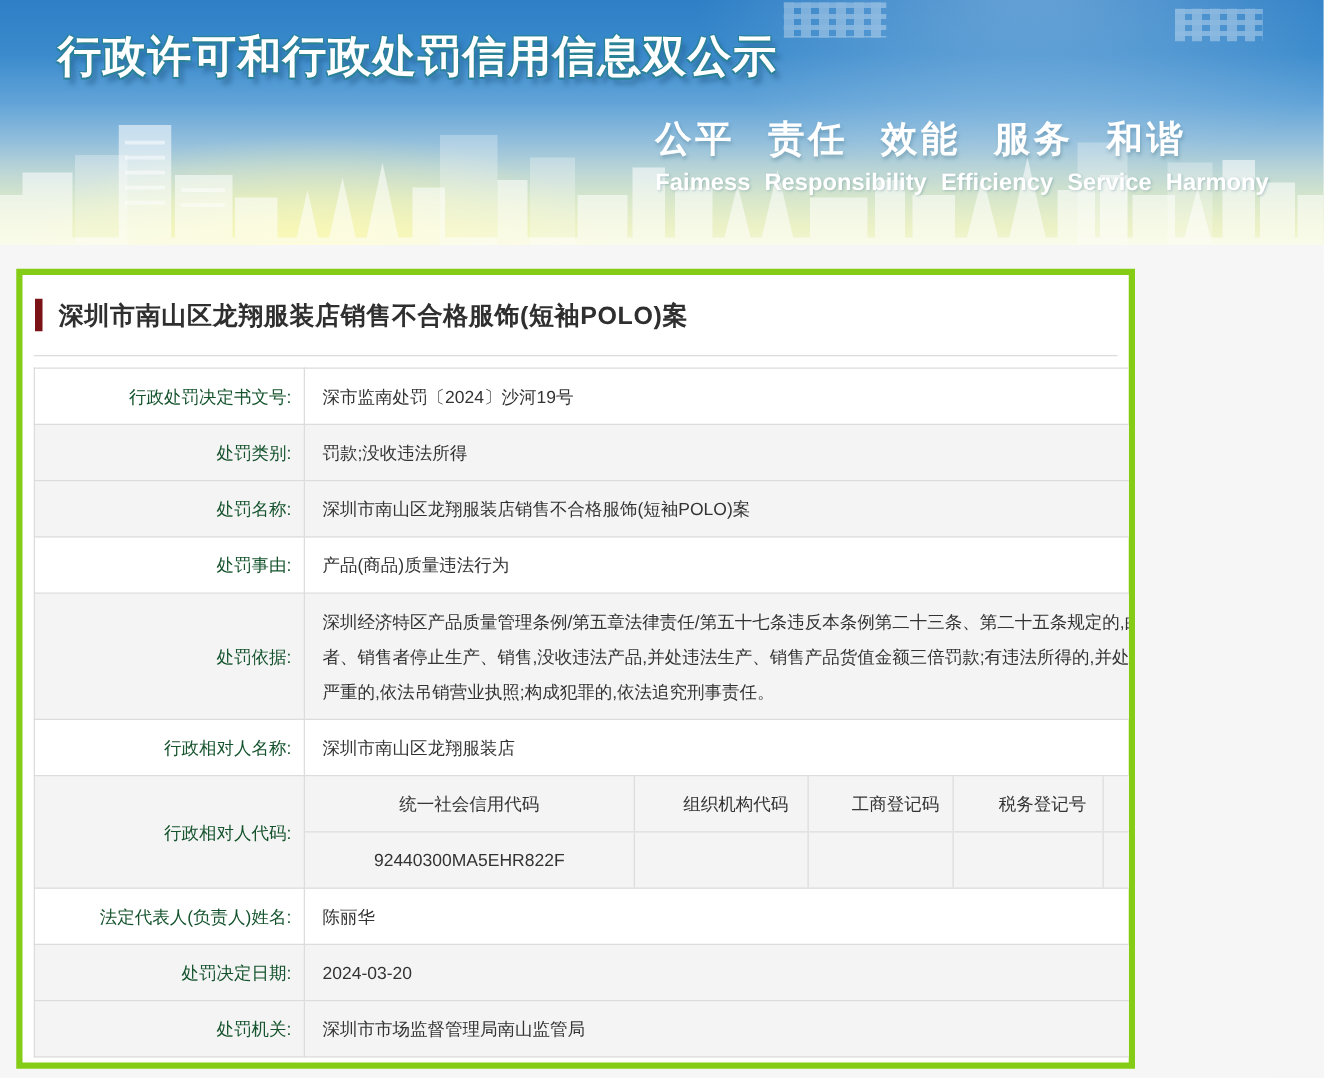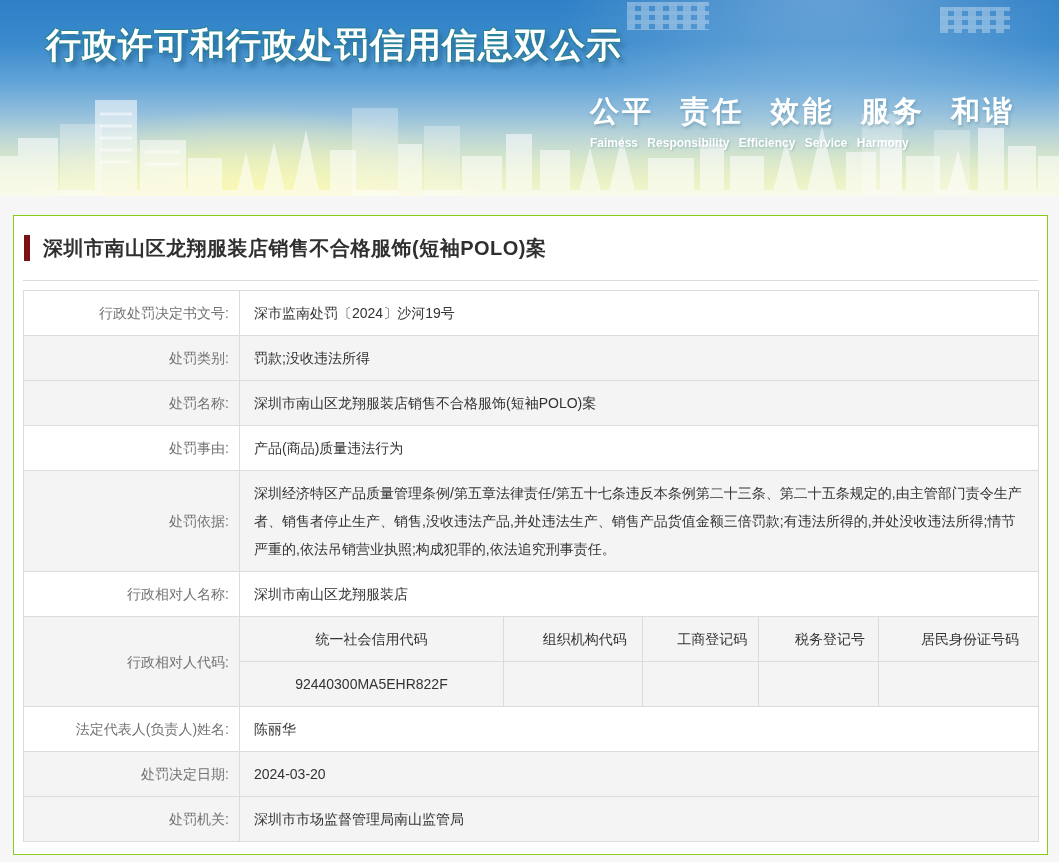--- a/index.html
+++ b/index.html
@@ -49,45 +49,45 @@
       -1px 1px 0 rgba(42,130,150,.9), 1px 1px 0 rgba(42,130,150,.9),
       4px 5px 4px rgba(20,70,110,.4);
     white-space:nowrap;
   }
   .banner-right{ position:absolute; right:44px; top:92px; text-align:left; }
   .values-cn{
     font-size:29px; color:#ffffff; font-weight:bold; letter-spacing:3px; word-spacing:16px;
     text-shadow:1px 2px 3px rgba(60,110,130,.35); white-space:nowrap;font-family:Liberation Serif, serif;
   }
   .values-en{
-    margin-top:4px; font-size:12px; color:#ffffff; font-weight:bold; word-spacing:6px;
+    margin-top:4px; font-size:19px; color:#ffffff; font-weight:bold; word-spacing:6px;
     text-shadow:1px 1px 2px rgba(60,110,130,.3); white-space:nowrap;
   }
 
   
   .page-body{ width:1059px; height:666px; background:#f5f6f5; }
   .content-box{
-    position:relative; margin:19px auto 0 13px; width:1035px; height:640px;
-    background:#ffffff; border:1px solid #84cc16; padding:17px 9px 0 9px; overflow:hidden;
+    position:relative; margin:19px auto 0 13px; width:895px; height:640px;
+    background:#ffffff; border:5px solid #84cc16; padding:17px 9px 0 9px; overflow:hidden;
   }
   .case-title-row{ display:flex; align-items:center; padding-left:1px; height:30px; }
   .accent-bar{ width:6px; height:26px; background:var(--accent); display:inline-block; }
   .case-title{ font-size:20px; font-weight:600; color:#2f2f2f; margin-left:13px; letter-spacing:.5px; }
   .title-divider{ border:none; border-top:1px solid var(--line); margin:17px 0 9px 0; }
 
   table.info-table{
     width:1016px; border-collapse:collapse; table-layout:fixed;
     border:1px solid var(--line); font-size:14px; color:var(--text);
   }
   .info-table tr.shade{ background:var(--shade); }
   .info-table td{
     border:1px solid var(--line); vertical-align:middle;
     line-height:28px; padding:8px 10px;
   }
-  td.label-cell{ text-align:right; color:#737373; }
+  td.label-cell{ text-align:right; color:#14532d; }
   td.value-cell{ text-align:left; padding-left:14px; }
   td.basis-cell{ line-height:28px; }
 
   td.subtable-cell{ padding:0; }
   table.code-table{ width:100%; border-collapse:collapse; table-layout:fixed; }
   .code-table td{
     border:none; text-align:center; height:44px; padding:8px 4px; line-height:28px;
   }
   .code-table td + td{ border-left:1px solid var(--line);padding-left:27px; }
   .code-table tr.code-head td{ border-bottom:1px solid var(--line); }

